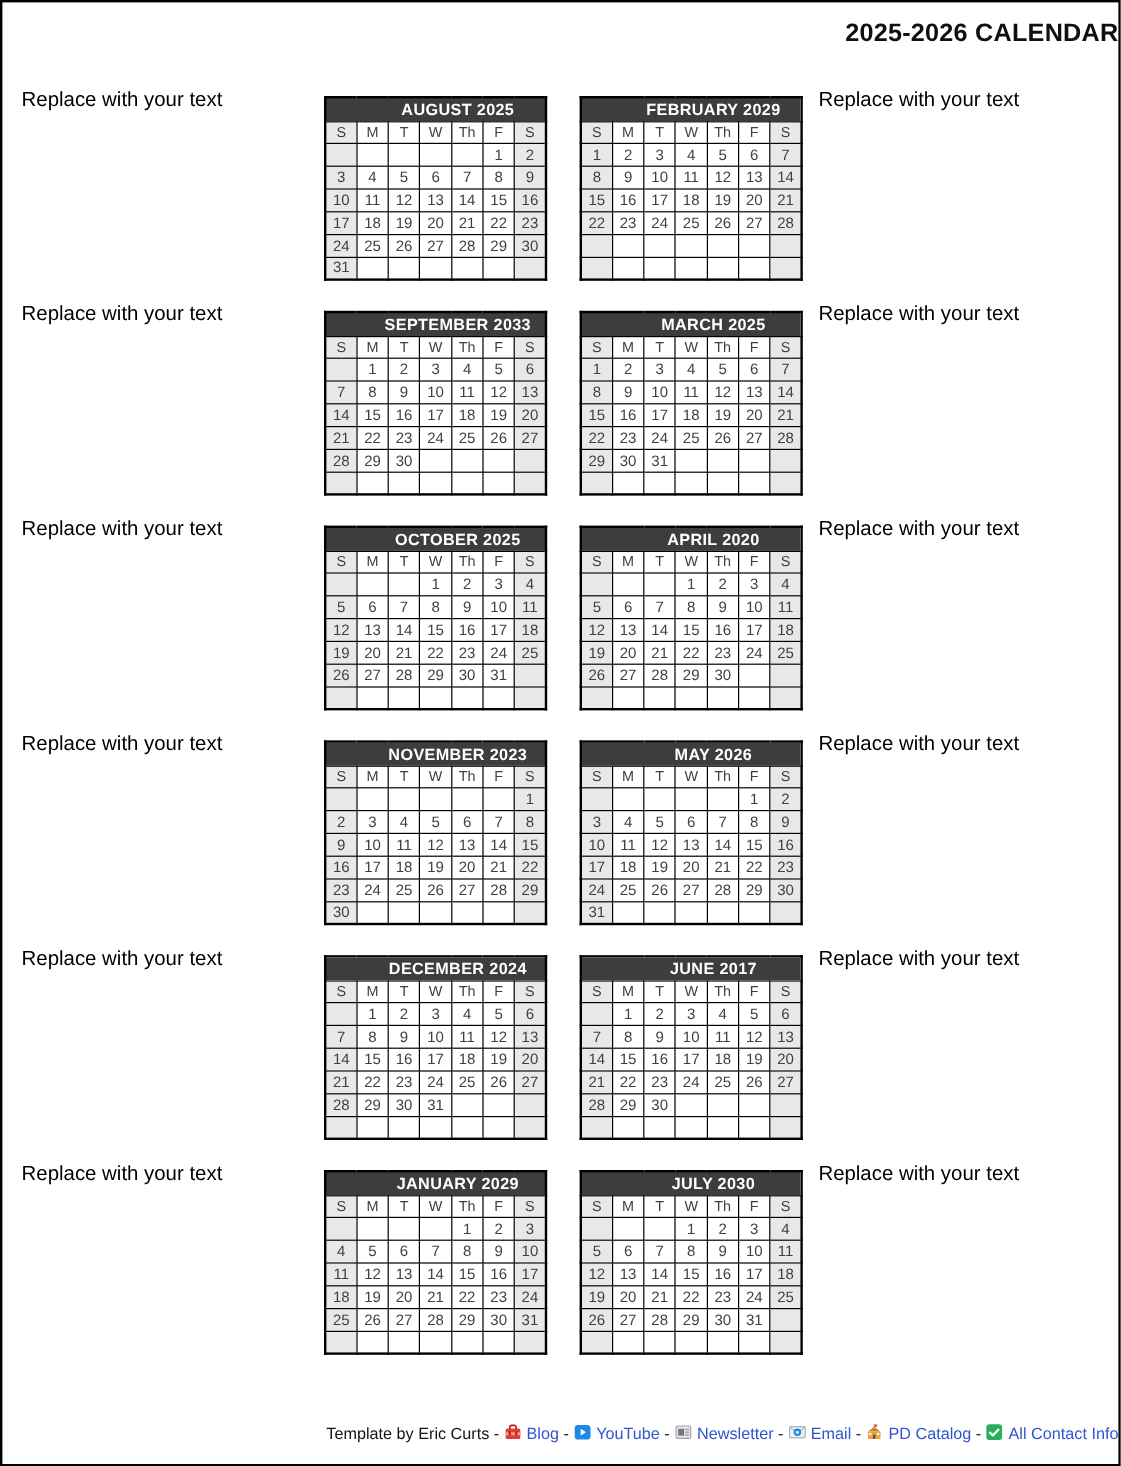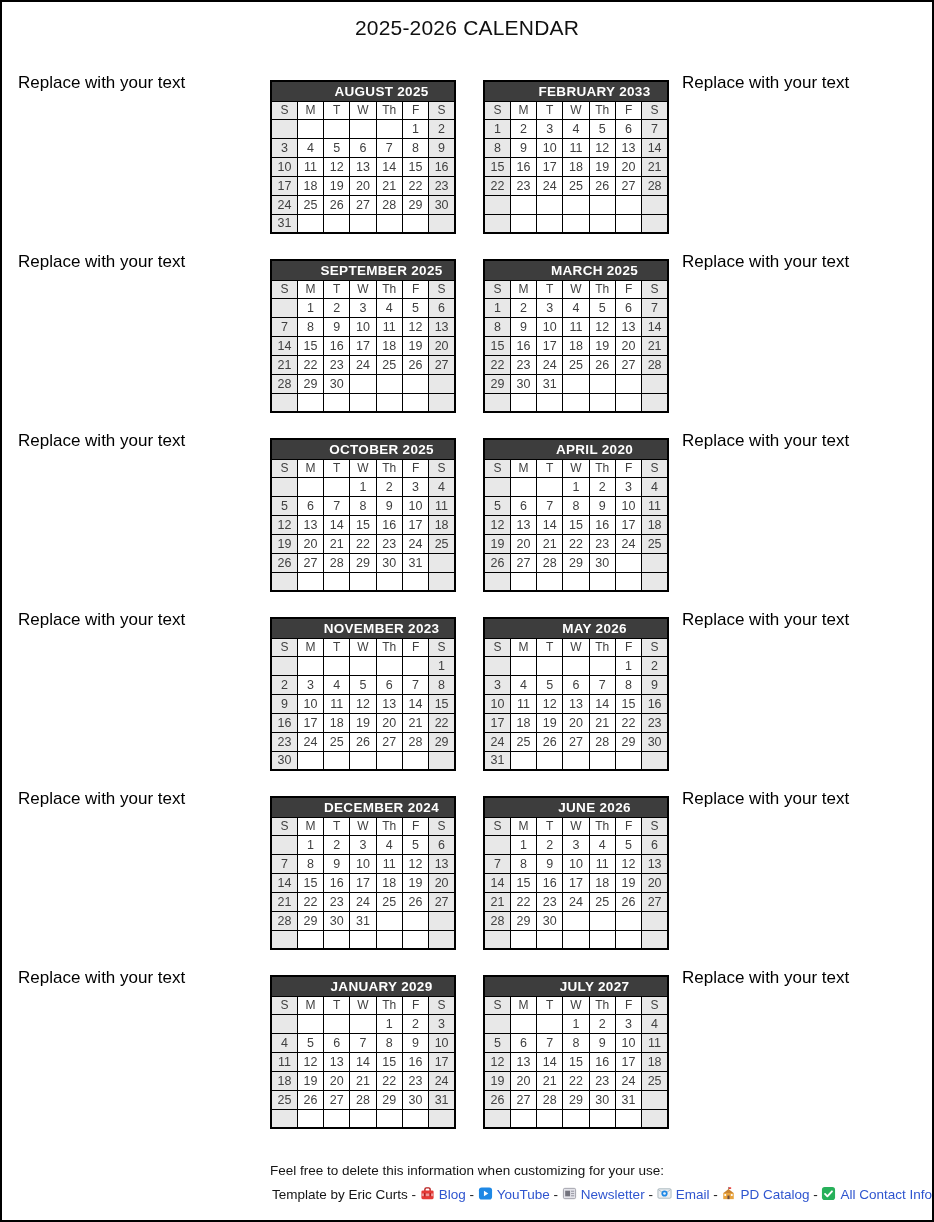--- a/index.html
+++ b/index.html
@@ -4,21 +4,21 @@
 <style>
   * { box-sizing: border-box; }
   html, body { margin:0; padding:0; background:#ffffff; }
   .page {
     position:relative; width:934px; height:1222px;
     border:2px solid #000; background:#fff; overflow:hidden;
     font-family:"Liberation Sans", sans-serif;
   }
   .page-title {
     position:absolute; top:14px; left:0; width:100%;
-    text-align:center; font-size:21px; font-weight:400;
+    text-align:right; font-size:21px; font-weight:700;
     color:#101010; margin:0; letter-spacing:.2px;
   }
   .cal-grid { position:absolute; top:78px; left:0; width:100%; }
   .cal-row {
     display:grid; grid-template-columns:268px 186px 27px 186px auto;
     align-items:start; margin-bottom:25px;
   }
   .cal-row:last-child { margin-bottom:0; }
   .ph-label { font-size:17px; color:#000000; position:relative; top:-5px; line-height:16px; }
   .ph-left  { padding-left:16px; }
@@ -125,21 +125,21 @@
               <td></td>
               <td></td>
               <td class="wknd"></td>
             </tr>
           </tbody>
         </table>
         <div></div>
         <table class="month">
           <tbody>
             <tr class="month-header">
-              <th colspan="7">FEBRUARY 2033</th>
+              <th colspan="7">FEBRUARY 2029</th>
             </tr>
             <tr class="dow">
               <td class="wknd">S</td>
               <td>M</td>
               <td>T</td>
               <td>W</td>
               <td>Th</td>
               <td>F</td>
               <td class="wknd">S</td>
             </tr>
@@ -199,21 +199,21 @@
             </tr>
           </tbody>
         </table>
         <div class="ph-label ph-right">Replace with your text</div>
       </div>
       <div class="cal-row">
         <div class="ph-label ph-left">Replace with your text</div>
         <table class="month">
           <tbody>
             <tr class="month-header">
-              <th colspan="7">SEPTEMBER 2025</th>
+              <th colspan="7">SEPTEMBER 2033</th>
             </tr>
             <tr class="dow">
               <td class="wknd">S</td>
               <td>M</td>
               <td>T</td>
               <td>W</td>
               <td>Th</td>
               <td>F</td>
               <td class="wknd">S</td>
             </tr>
@@ -705,21 +705,21 @@
               <td></td>
               <td></td>
               <td class="wknd"></td>
             </tr>
           </tbody>
         </table>
         <div></div>
         <table class="month">
           <tbody>
             <tr class="month-header">
-              <th colspan="7">JUNE 2026</th>
+              <th colspan="7">JUNE 2017</th>
             </tr>
             <tr class="dow">
               <td class="wknd">S</td>
               <td>M</td>
               <td>T</td>
               <td>W</td>
               <td>Th</td>
               <td>F</td>
               <td class="wknd">S</td>
             </tr>
@@ -850,21 +850,21 @@
               <td></td>
               <td></td>
               <td class="wknd"></td>
             </tr>
           </tbody>
         </table>
         <div></div>
         <table class="month">
           <tbody>
             <tr class="month-header">
-              <th colspan="7">JULY 2027</th>
+              <th colspan="7">JULY 2030</th>
             </tr>
             <tr class="dow">
               <td class="wknd">S</td>
               <td>M</td>
               <td>T</td>
               <td>W</td>
               <td>Th</td>
               <td>F</td>
               <td class="wknd">S</td>
             </tr>
@@ -921,21 +921,20 @@
               <td></td>
               <td></td>
               <td class="wknd"></td>
             </tr>
           </tbody>
         </table>
         <div class="ph-label ph-right">Replace with your text</div>
       </div>
     </div>
 
-  <div class="footer-note">Feel free to delete this information when customizing for your use:</div>
   <div class="footer-credits"><span>Template by Eric Curts</span> - <a href="#"><span class="icon"><svg viewBox="0 0 16 16">
             <path d="M5.2 5.2V3.6A1.6 1.6 0 0 1 6.8 2h2.4a1.6 1.6 0 0 1 1.6 1.6v1.6" fill="none" stroke="#b71c1c" stroke-width="1.5"></path>
             <rect x="1.5" y="4.8" width="13" height="9.2" rx="1.4" fill="#e53935"></rect>
             <rect x="1.5" y="8" width="13" height="2.8" fill="#ef9a9a"></rect>
             <rect x="4.2" y="7.4" width="1.8" height="3.8" rx=".4" fill="#b71c1c"></rect>
             <rect x="10" y="7.4" width="1.8" height="3.8" rx=".4" fill="#b71c1c"></rect>
           </svg></span><span>Blog</span></a> - <a href="#"><span class="icon"><svg viewBox="0 0 16 16">
             <rect x="1" y="1.5" width="14" height="13" rx="3" fill="#1e88e5"></rect>
             <path d="M6.3 5l4.7 3-4.7 3z" fill="#fff"></path>
           </svg></span><span>YouTube</span></a> - <a href="#"><span class="icon"><svg viewBox="0 0 16 16">

